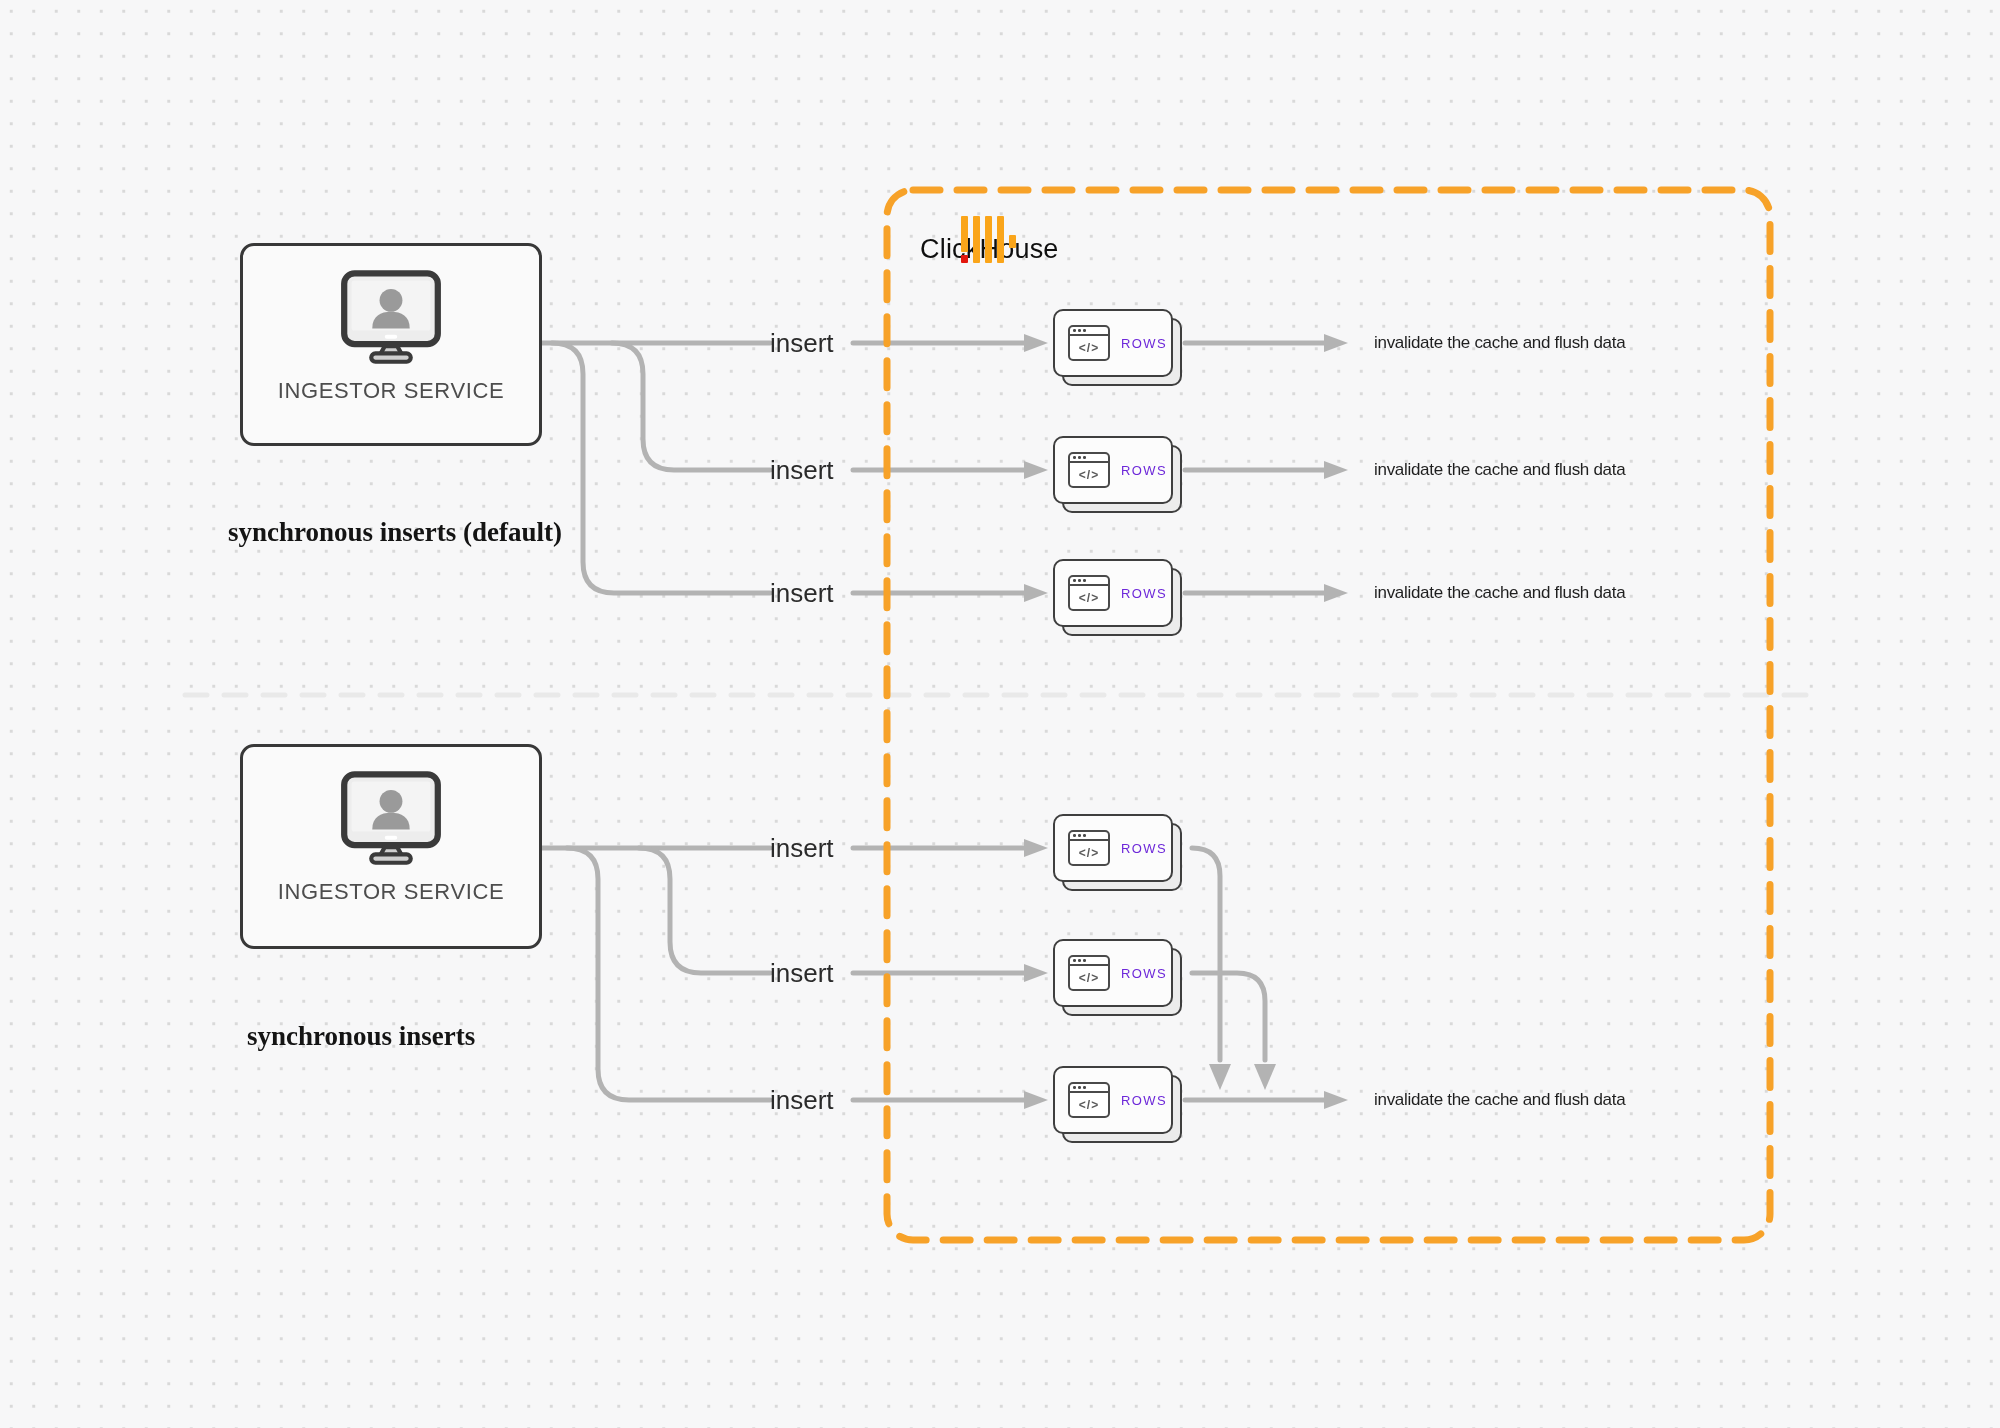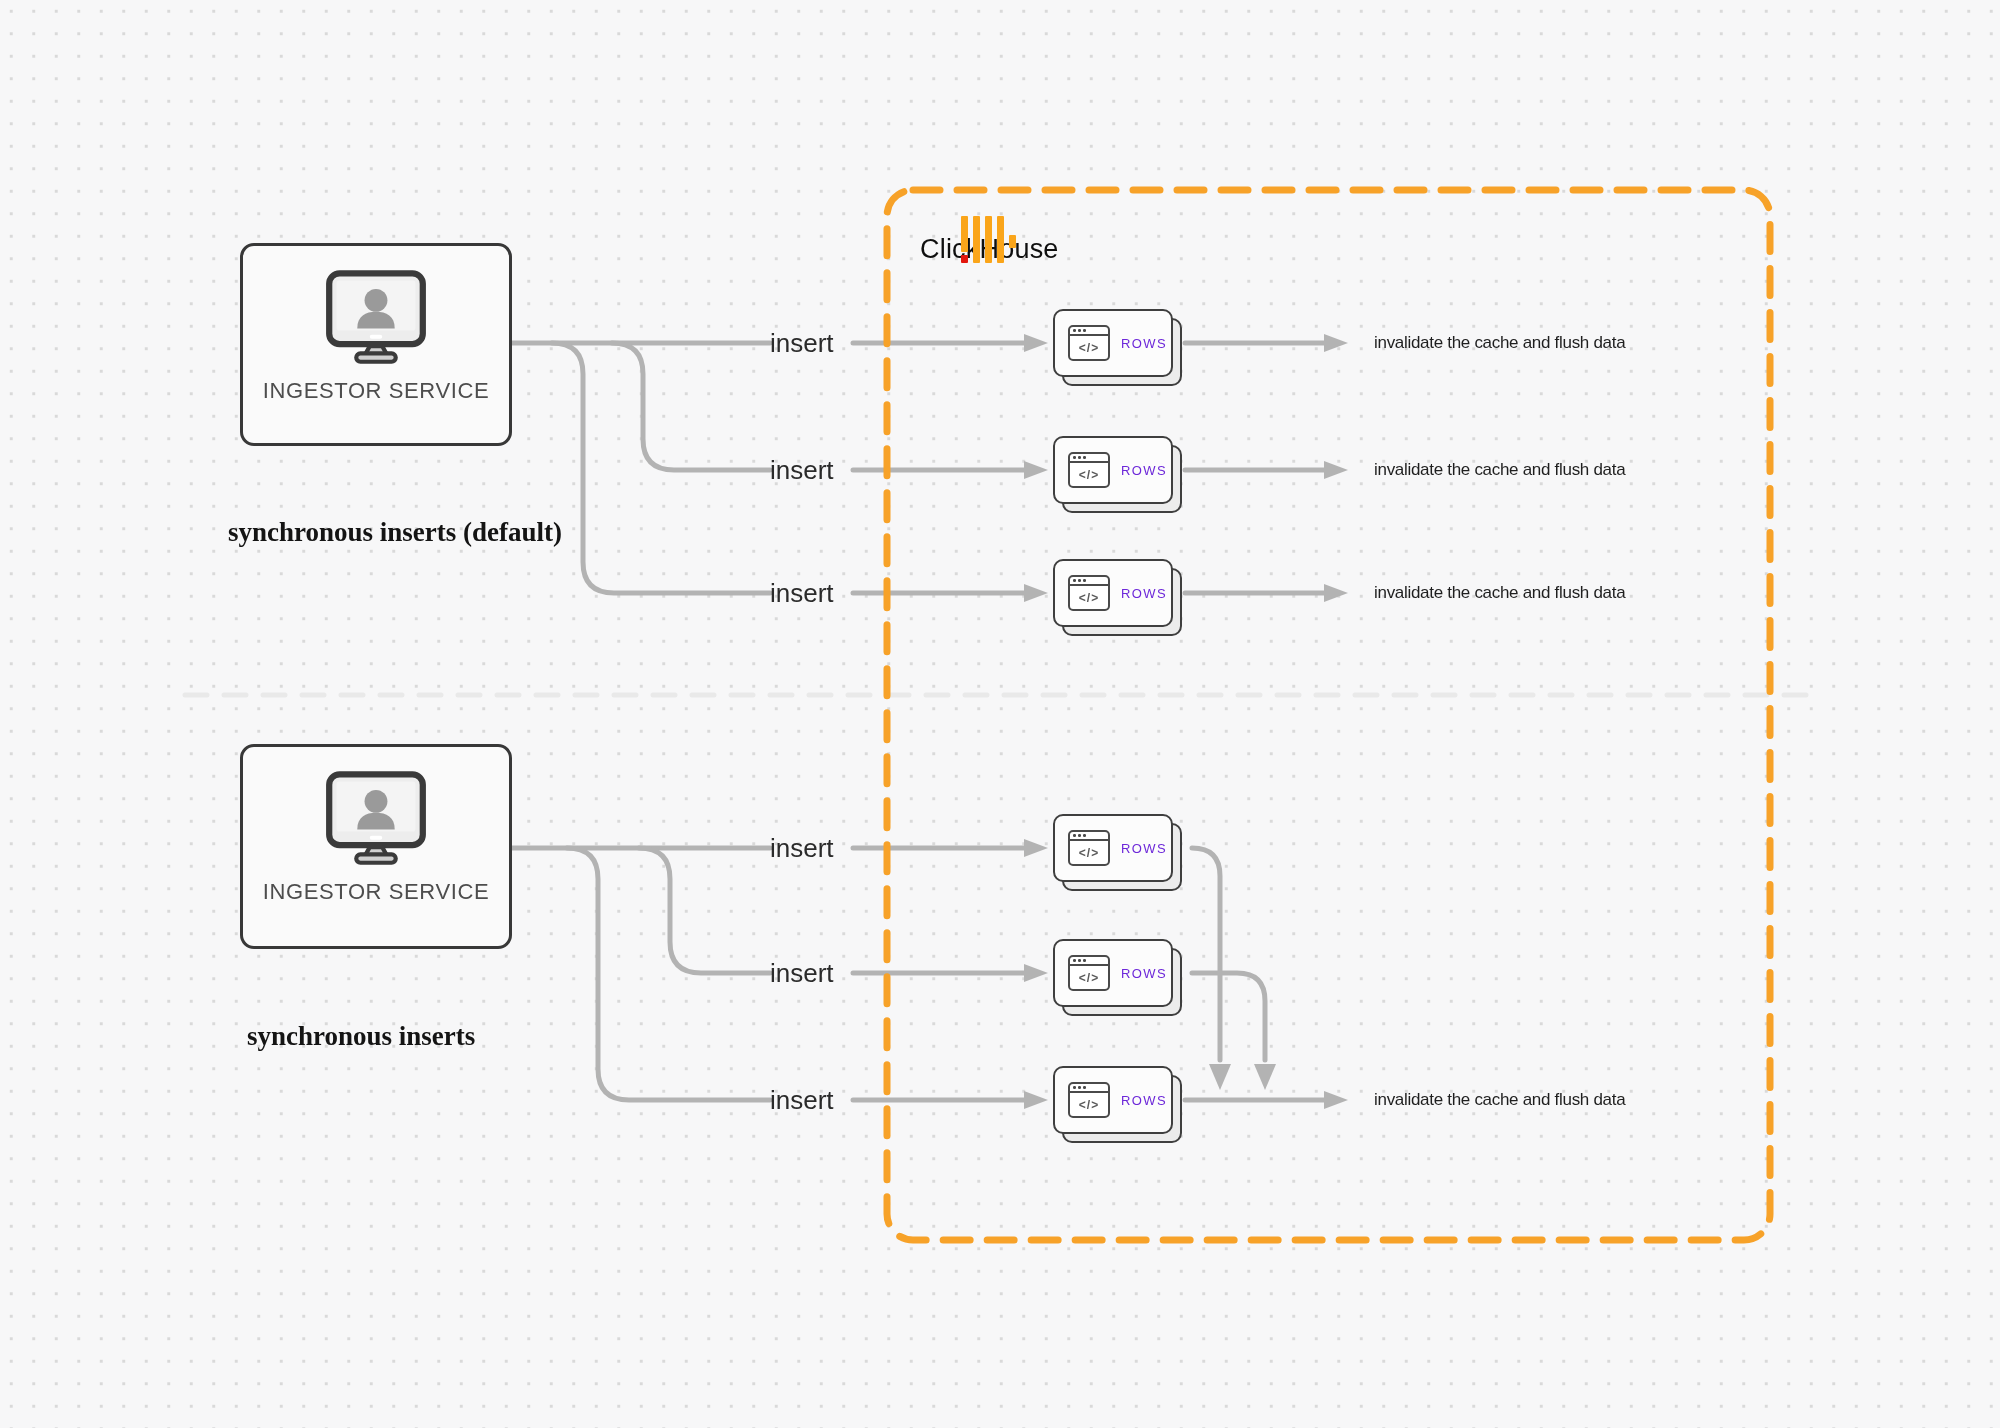--- a/index.html
+++ b/index.html
@@ -21,21 +21,21 @@
   .ch-logo .b1{left:0;height:36px;}
   .ch-logo .b2{left:12px;}
   .ch-logo .b3{left:24px;}
   .ch-logo .b4{left:36px;}
   .ch-logo .red{position:absolute;left:0;top:39px;width:7px;height:8px;border-radius:1px;background:#E3170D;}
   .ch-logo .small{position:absolute;left:48px;top:19px;width:7px;height:13px;border-radius:1px;background:#FAA51A;}
   .ch-label{font-size:27px;font-weight:500;color:#0f0f0f;letter-spacing:0.2px;}
 
   
   .ingestor{
-    width:272px;border:3.5px solid #383838;border-radius:14px;background:#fafafa;
+    width:302px;border:3.5px solid #383838;border-radius:14px;background:#fafafa;
     display:flex;flex-direction:column;align-items:center;box-sizing:border-box;
   }
   .ingestor.sync{left:240px;top:243px;height:203px;}
   .ingestor.async{left:240px;top:744px;height:205px;}
   .ingestor .monitor{margin-top:24px;}
   .ingestor-label{margin-top:14px;font-size:22px;color:#4d4d4d;letter-spacing:0.6px;}
 
   
   .caption{font-size:27px;font-weight:bold;color:#141414;line-height:32px;white-space:nowrap;font-family:Liberation Serif, serif;}
   .caption.sync{left:228px;top:516px;}

